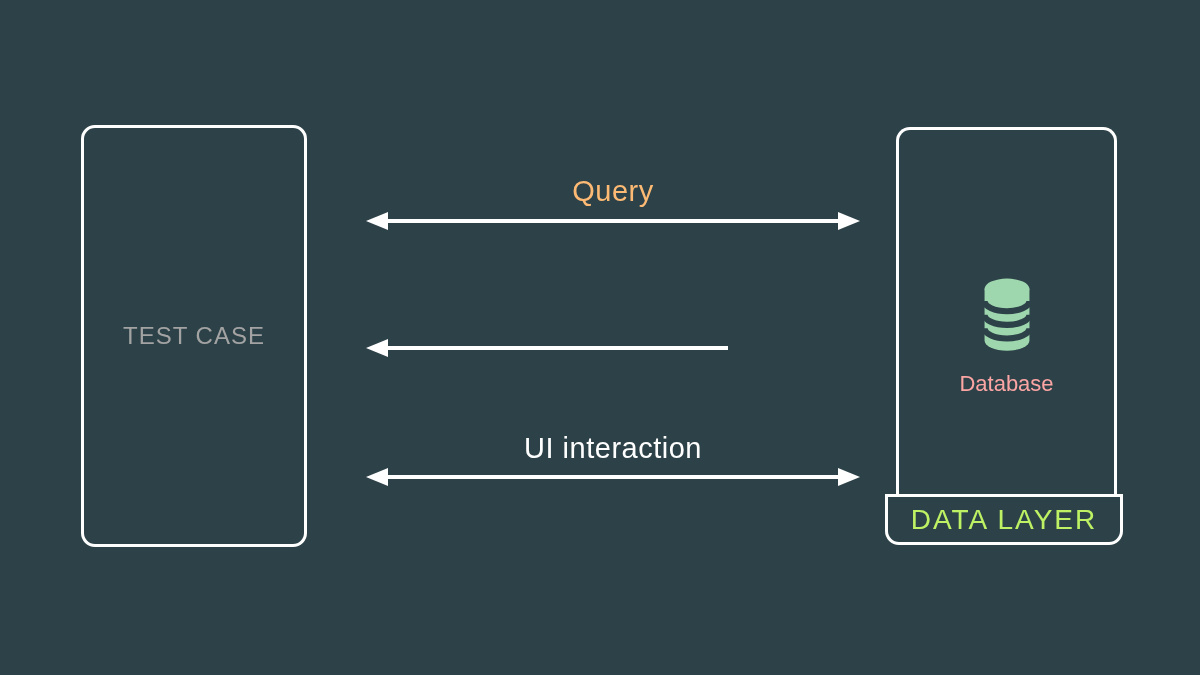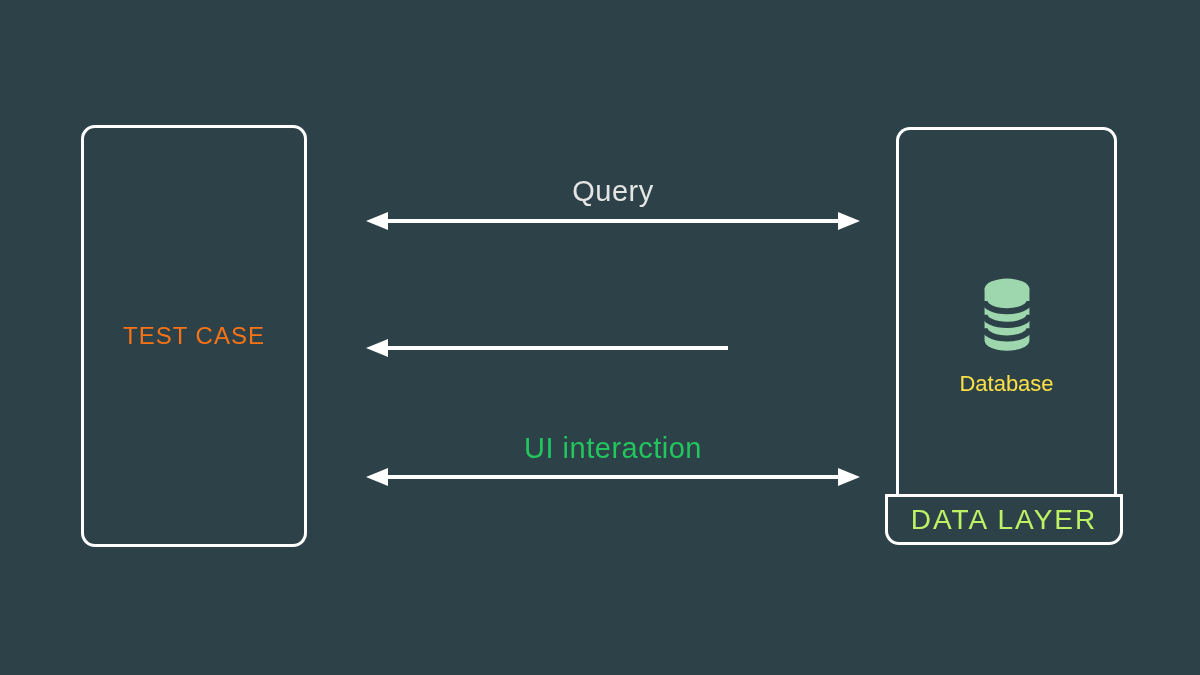--- a/index.html
+++ b/index.html
@@ -18,21 +18,21 @@
     position: absolute;
     left: 81px; top: 125px;
     width: 226px; height: 422px;
     border: 3px solid #ffffff;
     border-radius: 14px;
     display: flex;
     align-items: center;
     justify-content: center;
   }
   .test-case-label {
-    color: #f97316;
+    color: #a3a3a3;
     font-size: 24px;
     letter-spacing: 1px;
     font-weight: 400;
   }
 
   
   .data-layer-main {
     position: absolute;
     left: 896px; top: 127px;
     width: 221px; height: 367px;
@@ -43,21 +43,21 @@
     flex-direction: column;
     align-items: center;
     justify-content: center;
     padding-top: 48px;
   }
   .database-icon-svg { width: 68px; height: 82px; display: block; }
   .db-fill { fill: #9ed7ae; }
   .db-sep { stroke: #2d4248; stroke-width: 9; fill: none; }
   .database-label {
     margin-top: 14px;
-    color: #fde047;
+    color: #fca5a5;
     font-size: 22px;
     font-weight: 400;
   }
   .data-layer-footer {
     position: absolute;
     left: 885px; top: 494px;
     width: 238px; height: 51px;
     border: 3px solid #ffffff;
     border-radius: 0 0 14px 14px;
     display: flex;
@@ -79,22 +79,22 @@
 
   .arrow-label {
     position: absolute;
     height: 38px;
     line-height: 38px;
     text-align: center;
     font-size: 29px;
     font-weight: 500;
     letter-spacing: 0.5px;
   }
-  .label-green { color: #e5e5e5; }
-  .label-red   { color: #22c55e; }
+  .label-green { color: #fdba74; }
+  .label-red   { color: #ffffff; }
 </style>
 </head>
 <body>
 
 <div class="canvas">
 
   <div class="test-case-box">
     <span class="test-case-label">TEST CASE</span>
   </div>
 

